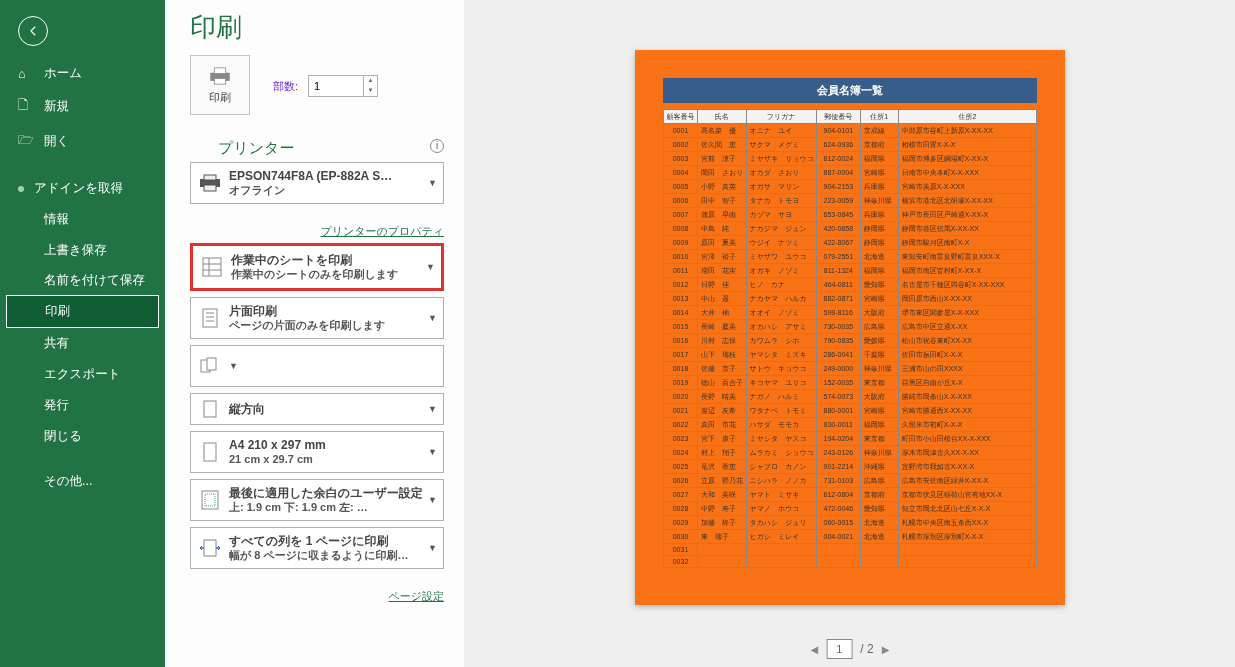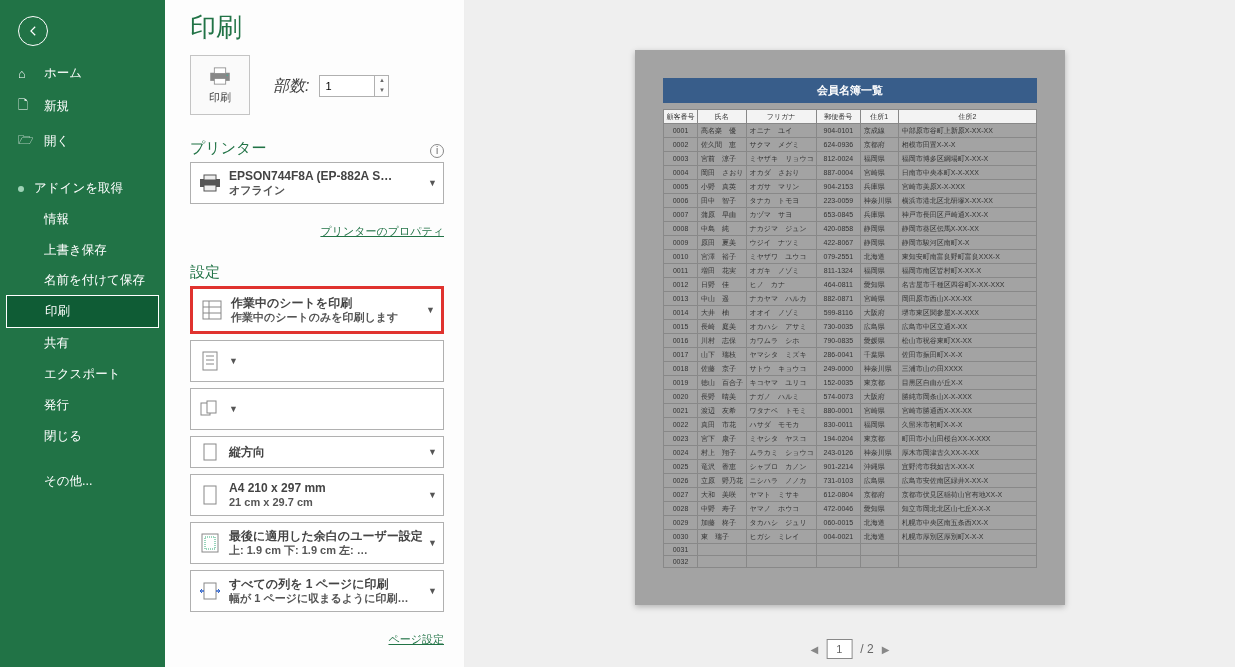--- a/index.html
+++ b/index.html
@@ -14,40 +14,40 @@
   .nav li .dot{width:6px;height:6px;background:#9ed2b6;border-radius:50%;}
   .nav li.dim{color:#7bb89a;}
   .nav li .ico{width:16px;display:inline-block;}
   .main { flex:1; display:flex; }
   .settings { width:300px; padding:10px 20px 0 25px; border-right:1px solid #eee; position:relative; background:#fdfdfd;}
   .settings h1{ font-size:26px; font-weight:400; color:#217346; margin-bottom:10px;}
   .print-btn{ width:60px;height:60px;border:1px solid #c4c4c4; display:flex; flex-direction:column; align-items:center; justify-content:center; cursor:pointer; background:#fafafa;}
   .print-btn svg{width:26px;height:20px;}
   .print-btn span{font-size:11px;margin-top:4px;}
   .copies-row{display:flex; align-items:center; gap:10px; position:absolute; top:75px; left:108px;}
-  .copies-row label{font-size:16px;color:#404040;font-style:italic;}
+  .copies-row label{font-size:11px;color:#6d28d9;}
   .spin{border:1px solid #b0b0b0;width:70px;height:22px;display:flex;}
   .spin input{border:none;width:54px;padding:2px 5px;font-size:11px;}
   .spin .arrows{width:16px;border-left:1px solid #b0b0b0;display:flex;flex-direction:column;}
   .spin .arrows div{flex:1;font-size:6px;line-height:8px;text-align:center;color:#666;cursor:pointer;}
-  .sec-title{color:#217346; font-size:15px; margin-top:24px; margin-bottom:4px; display:flex;justify-content:space-between;align-items:flex-end;}
+  .sec-title{color:#217346; font-size:15px; margin-top:24px; margin-bottom:4px; display:flex;justify-content:space-between;align-items:flex-start;margin-left:28px;}
   .sec-title .info{border:1px solid #888;width:14px;height:14px;border-radius:50%;font-size:10px;line-height:12px;text-align:center;color:#666;}
   .combo{border:1px solid #b0b0b0; background:#fff; height:42px; display:flex; align-items:center; padding:3px 6px; cursor:pointer;margin-bottom:6px;}
   .combo .ico{width:26px;height:26px;display:flex;align-items:center;justify-content:center;margin-right:6px;}
   .combo .txt{flex:1;line-height:1.25;font-weight:bold;}
   .combo .txt .l1{font-size:12px;}
   .combo .txt .l2{font-size:11px;color:#555;}
   .combo .dd{color:#555;font-size:9px;}
   .combo.short{height:32px;}
   .combo.highlight{border:3px solid #e0322e; height:48px;}
   .linkr{color:#217346;text-decoration:underline;font-size:11px;text-align:right;display:block;margin:20px 0 4px 0;cursor:pointer;}
   .pages-row{display:flex;align-items:center;gap:6px;font-size:11px; margin-bottom:6px;}
   .pages-row input{width:55px;height:20px;border:1px solid #b0b0b0;padding:2px;text-align:center;font-size:11px;}
   .preview{flex:1;background:#efefef;display:flex;justify-content:center;align-items:flex-start;padding-top:50px; position:relative;}
-  .sheet{background:#a3a3a3;width:430px;height:555px;box-shadow:0 2px 6px rgba(0,0,0,.25);padding:28px 28px;font-size:7px;}
+  .sheet{background:#f97316;width:430px;height:555px;box-shadow:0 2px 6px rgba(0,0,0,.25);padding:28px 28px;font-size:7px;}
   .doc-title{background:#385d8a;color:#fff;text-align:center;font-size:11px;font-weight:bold;padding:5px 0;margin-bottom:6px;}
   table.doc{width:100%;border-collapse:collapse;}
   table.doc th, table.doc td{border:1px solid #888;padding:1.5px 2px;white-space:nowrap; overflow:hidden;}
   table.doc th{background:#f3f3f3;font-weight:normal;text-align:center;color:#333;}
   table.doc td{text-align:center;color:#333;height:12px;}
   table.doc td:nth-child(1){width:34px;}
   table.doc td:nth-child(2){width:42px;text-align:left;padding-left:3px;}
   table.doc td:nth-child(3){width:60px;text-align:left;padding-left:3px;}
   table.doc td:nth-child(4){width:44px;}
   table.doc td:nth-child(5){width:38px;text-align:left;padding-left:3px;}
@@ -161,23 +161,20 @@
             </svg>
           </div>
         <div class="txt">
             <div class="l1">EPSON744F8A (EP-882A S…</div>
             <div class="l2">オフライン</div>
           </div>
         <div class="dd">▼</div>
       </div>
       <a class="linkr">プリンターのプロパティ</a>
 
-      <div class="sec-title">
-          <span>設定</span>
-        </div>
 
       <div class="combo highlight">
         <div class="ico">
             <svg width="22" height="22" viewBox="0 0 22 22">
               <rect x="2" y="2" width="18" height="18" fill="#fff" stroke="#888"></rect>
               <line x1="2" y1="8" x2="20" y2="8" stroke="#888"></line>
               <line x1="2" y1="14" x2="20" y2="14" stroke="#888"></line>
               <line x1="8" y1="2" x2="8" y2="20" stroke="#888"></line>
             </svg>
           </div>
@@ -191,20 +188,24 @@
 
       <div class="combo">
         <div class="ico">
             <svg width="20" height="22" viewBox="0 0 20 22">
               <rect x="3" y="2" width="14" height="18" fill="#fff" stroke="#888"></rect>
               <line x1="6" y1="6" x2="14" y2="6" stroke="#888"></line>
               <line x1="6" y1="10" x2="14" y2="10" stroke="#888"></line>
               <line x1="6" y1="14" x2="14" y2="14" stroke="#888"></line>
             </svg>
           </div>
+        <div class="txt">
+            <div class="l1">片面印刷</div>
+            <div class="l2">ページの片面のみを印刷します</div>
+          </div>
         <div class="dd">▼</div>
       </div>
 
       <div class="combo">
         <div class="ico">
             <svg width="22" height="20" viewBox="0 0 22 20">
               <rect x="2" y="4" width="9" height="12" fill="#fff" stroke="#888"></rect>
               <rect x="8" y="2" width="9" height="12" fill="#fff" stroke="#888"></rect>
             </svg>
           </div>
@@ -253,21 +254,21 @@
       <div class="combo">
         <div class="ico">
             <svg width="22" height="22" viewBox="0 0 22 22">
               <rect x="5" y="3" width="12" height="16" fill="#fff" stroke="#888"></rect>
               <path d="M2 11 L5 11 M17 11 L20 11" stroke="#36c" stroke-width="1.5"></path>
               <path d="M3 9 L1 11 L3 13 M19 9 L21 11 L19 13" stroke="#36c" fill="none"></path>
             </svg>
           </div>
         <div class="txt">
             <div class="l1">すべての列を 1 ページに印刷</div>
-            <div class="l2">幅が 1 ページに収まるように印刷…</div>
+            <div class="l2">幅が 8 ページに収まるように印刷…</div>
           </div>
         <div class="dd">▼</div>
       </div>
 
       <a class="linkr">ページ設定</a>
     </div>
 
     <div class="preview">
       <div class="sheet">
         <div class="doc-title">会員名簿一覧</div>

